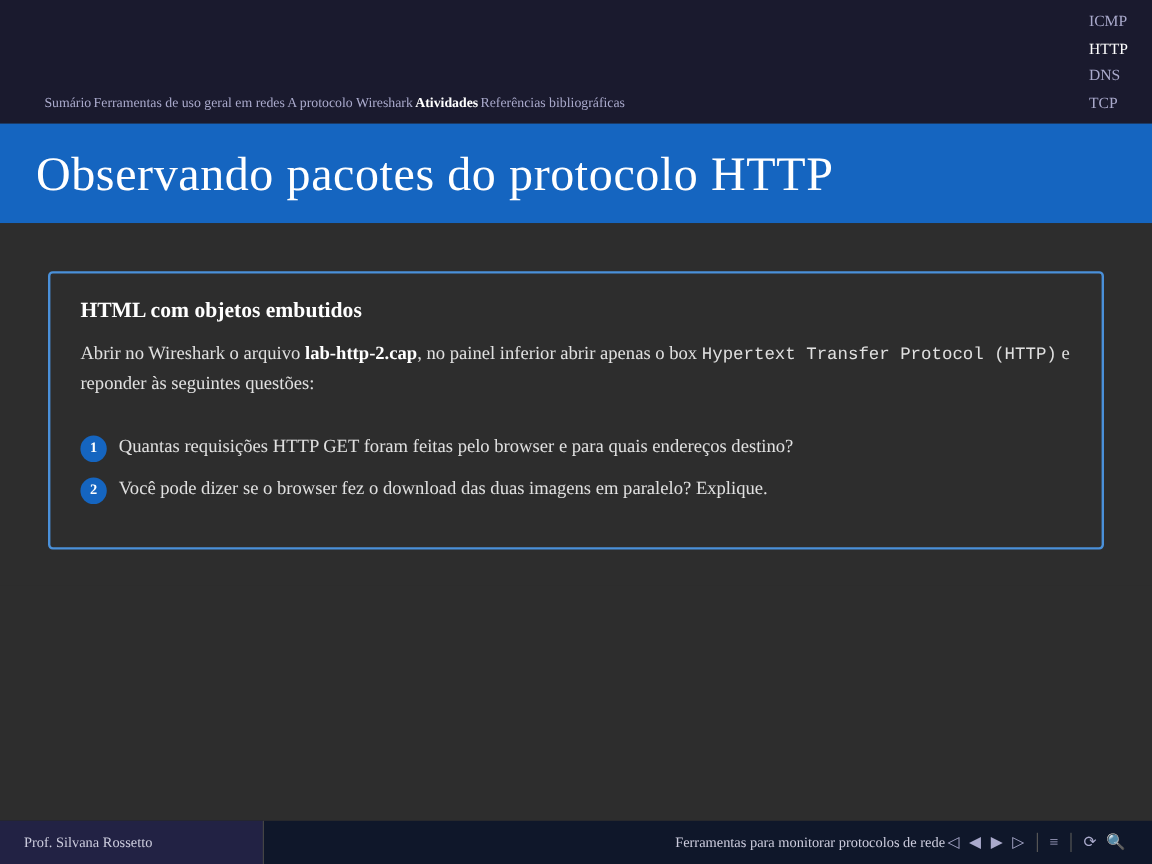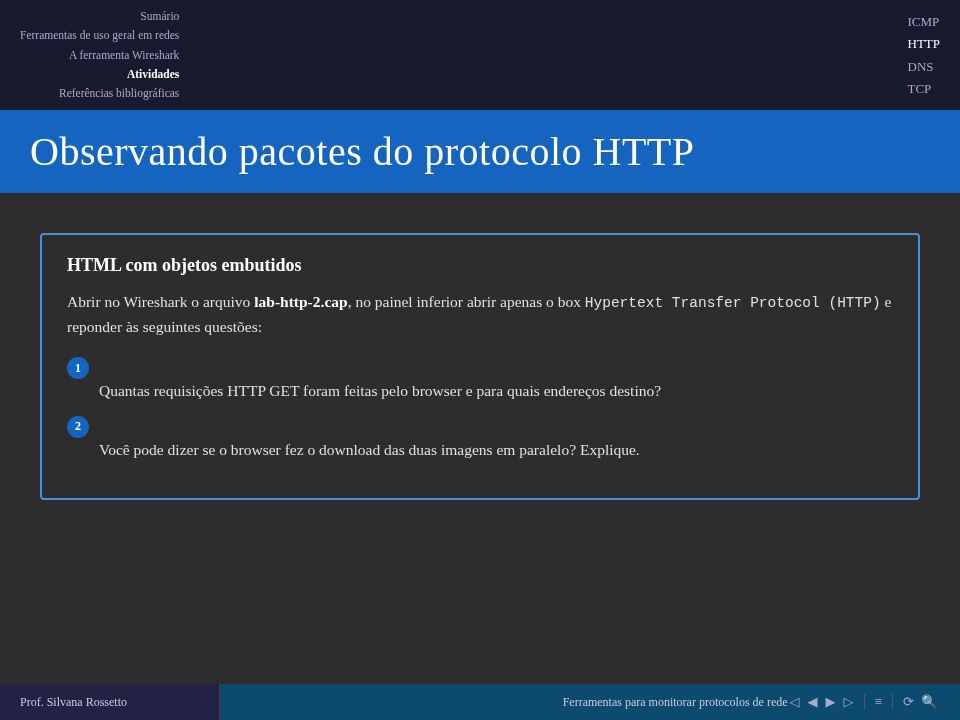--- a/index.html
+++ b/index.html
@@ -17,24 +17,25 @@
     .top-nav {
       background: #1a1a2e;
       display: flex;
       justify-content: space-between;
       padding: 8px 20px 8px 20px;
       min-height: 70px;
     }
 
     .nav-left {
       display: flex;
-      flex-direction: column;
+      flex-direction: row;
       align-items: flex-end;
       justify-content: center;
       gap: 2px;
+      margin-left: 17px;
     }
 
     .nav-left a {
       color: #aaaacc;
       font-size: 11.5px;
       text-decoration: none;
       line-height: 1.5;
     }
 
     .nav-left a.active {
@@ -97,21 +98,21 @@
       font-size: 18px;
       font-weight: bold;
       margin-bottom: 14px;
       border-bottom: none;
     }
 
     .content-box p {
       color: #e0e0e0;
       font-size: 15.5px;
       line-height: 1.6;
-      margin-bottom: 15px;
+      margin-bottom: 28px;
     }
 
     .content-box p code, .content-box li code {
       font-family: 'Courier New', Courier, monospace;
       font-size: 14.5px;
       color: #e0e0e0;
     }
 
     .content-box strong {
       font-weight: bold;
@@ -144,31 +145,30 @@
       height: 22px;
       font-size: 12px;
       font-weight: bold;
       margin-right: 10px;
       margin-top: 2px;
       flex-shrink: 0;
     }
 
     .li-text {
       flex: 1;
-      margin-top: 24px;
     }
 
     
     .footer {
       position: absolute;
       bottom: 0;
       left: 0;
       right: 0;
       height: 36px;
-      background: #0c4a6e;
+      background: #0f172a;
       display: flex;
       align-items: center;
     }
 
     .footer-left {
       background: #222244;
       padding: 0 20px;
       height: 100%;
       display: flex;
       align-items: center;
@@ -214,21 +214,21 @@
       margin: 0 4px;
     }
   </style>
 </head>
 <body>
 
 <div class="top-nav">
   <div class="nav-left">
     <a href="#">Sumário</a>
     <a href="#">Ferramentas de uso geral em redes</a>
-    <a href="#">A ferramenta Wireshark</a>
+    <a href="#">A protocolo Wireshark</a>
     <a href="#" class="active">Atividades</a>
     <a href="#">Referências bibliográficas</a>
   </div>
   <div class="nav-right">
     <span>ICMP</span>
     <span class="active">HTTP</span>
     <span>DNS</span>
     <span>TCP</span>
   </div>
 </div>

